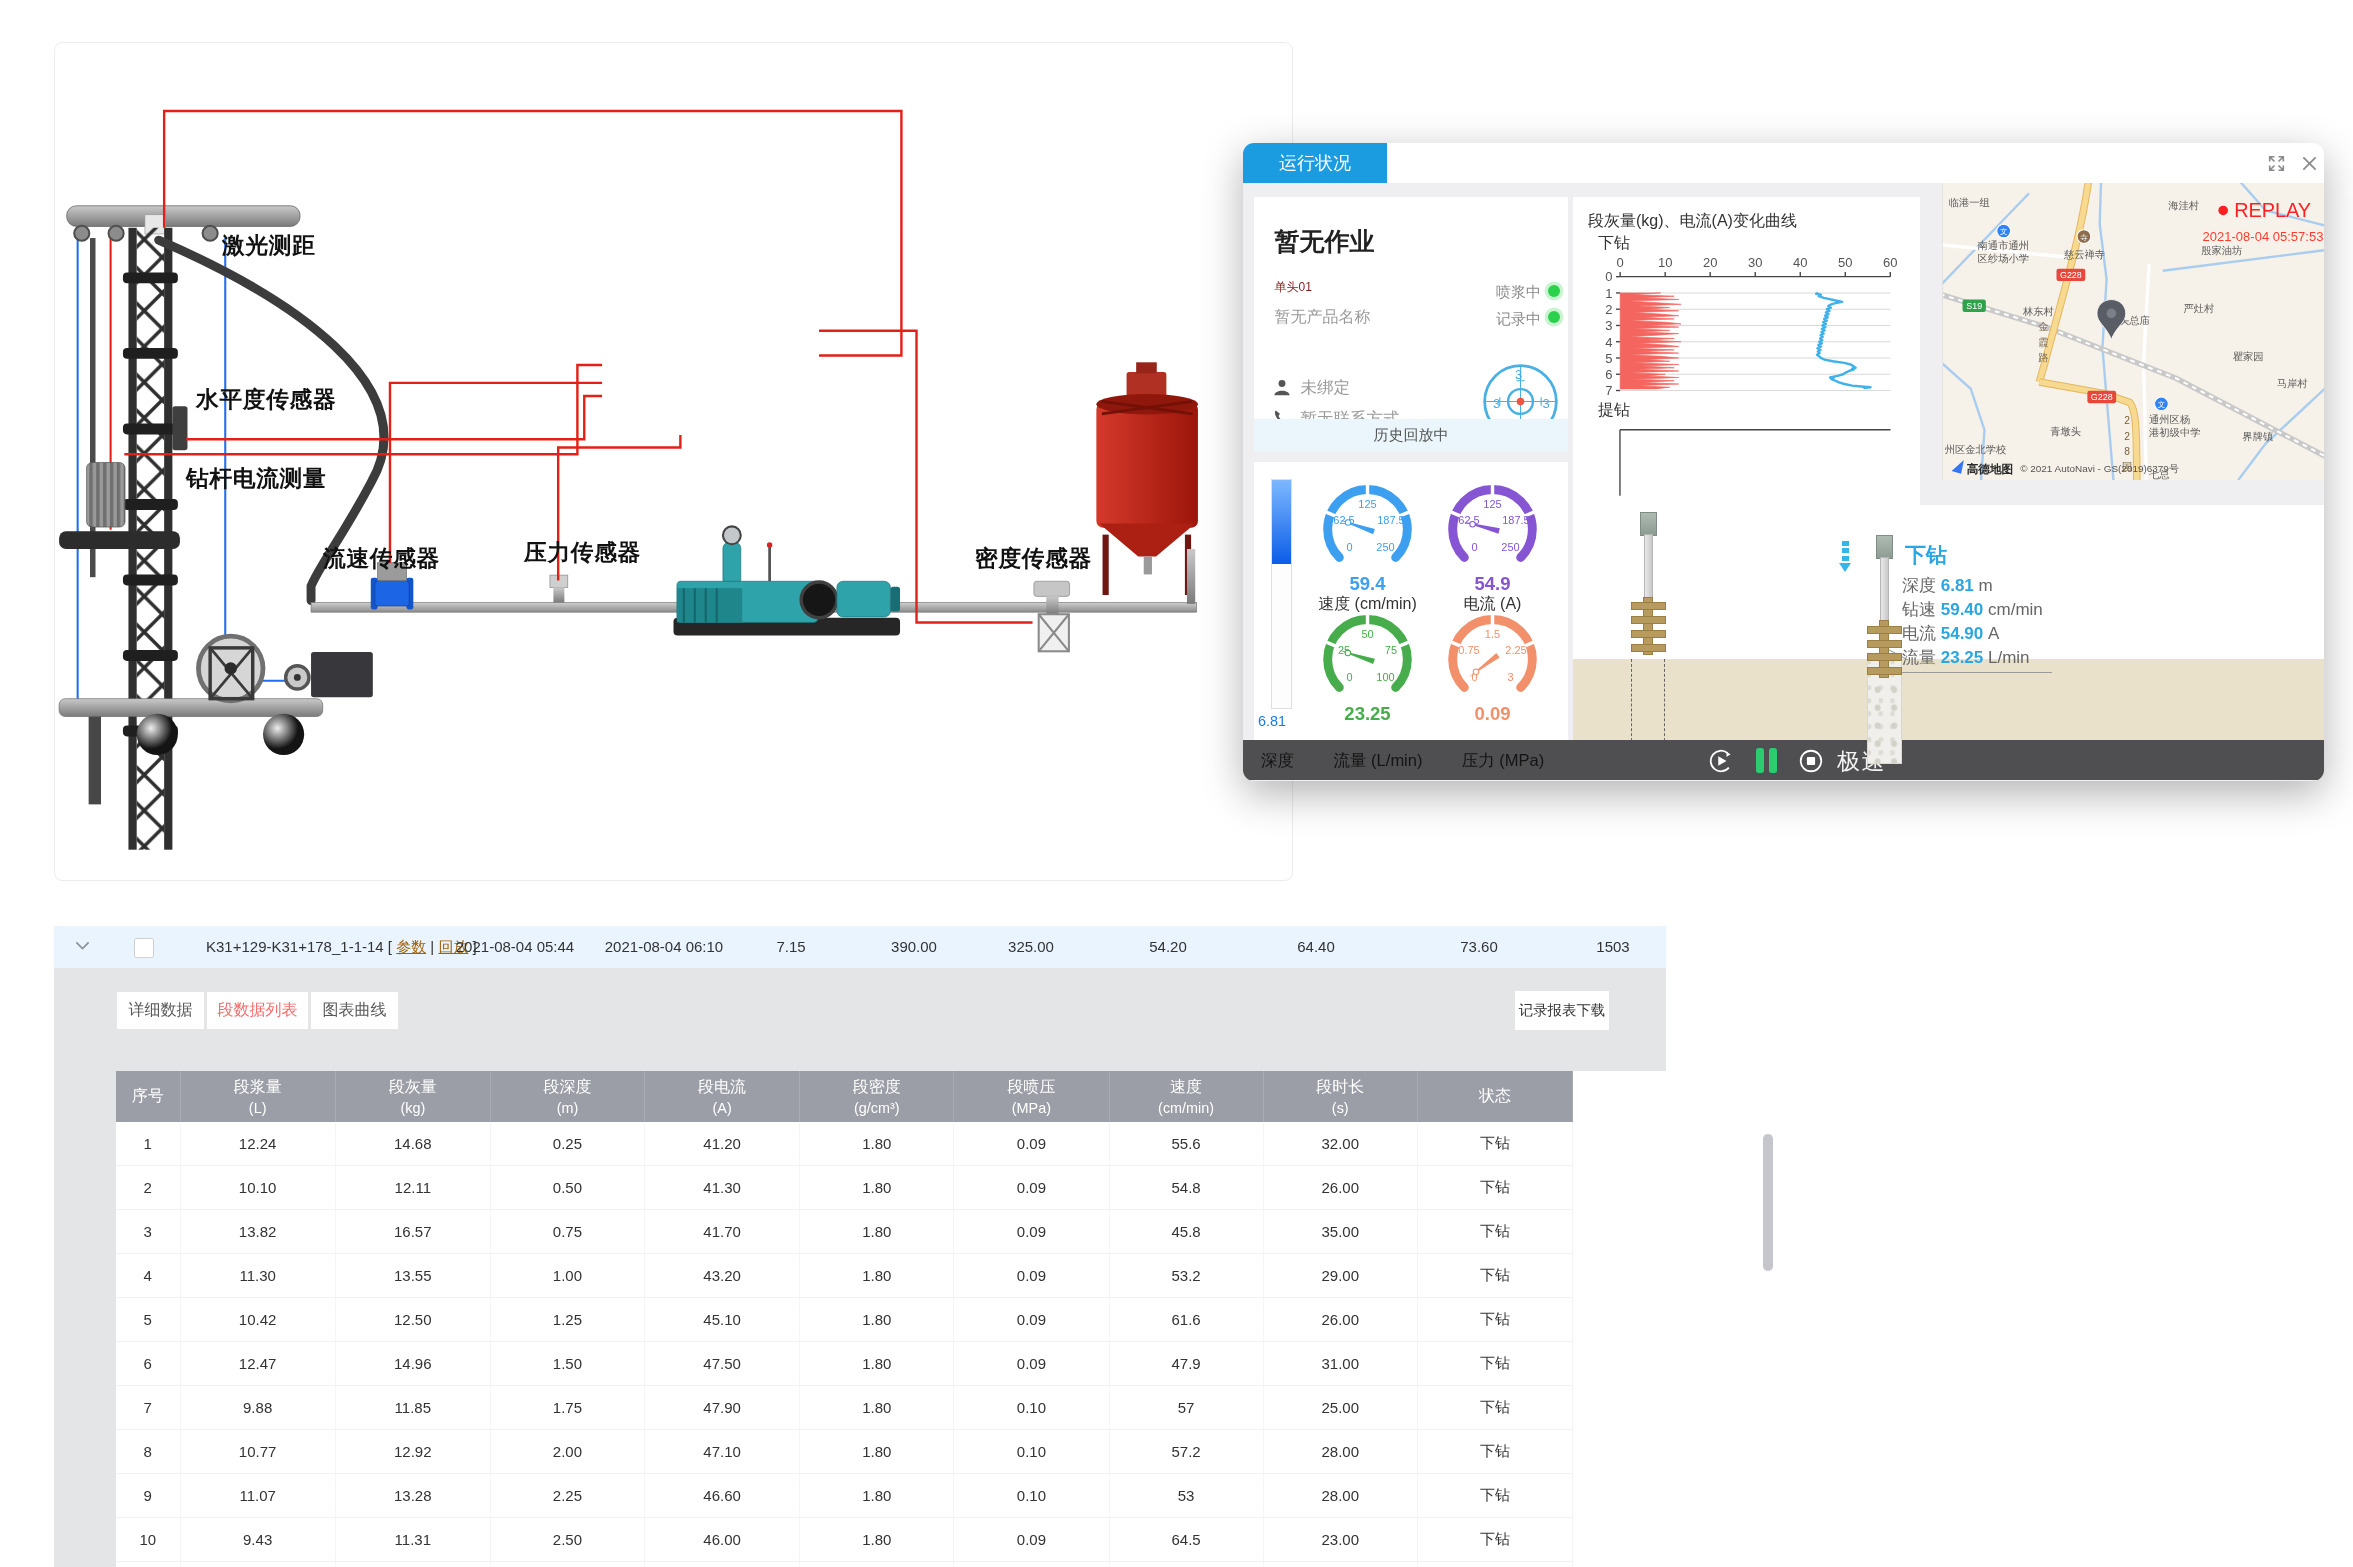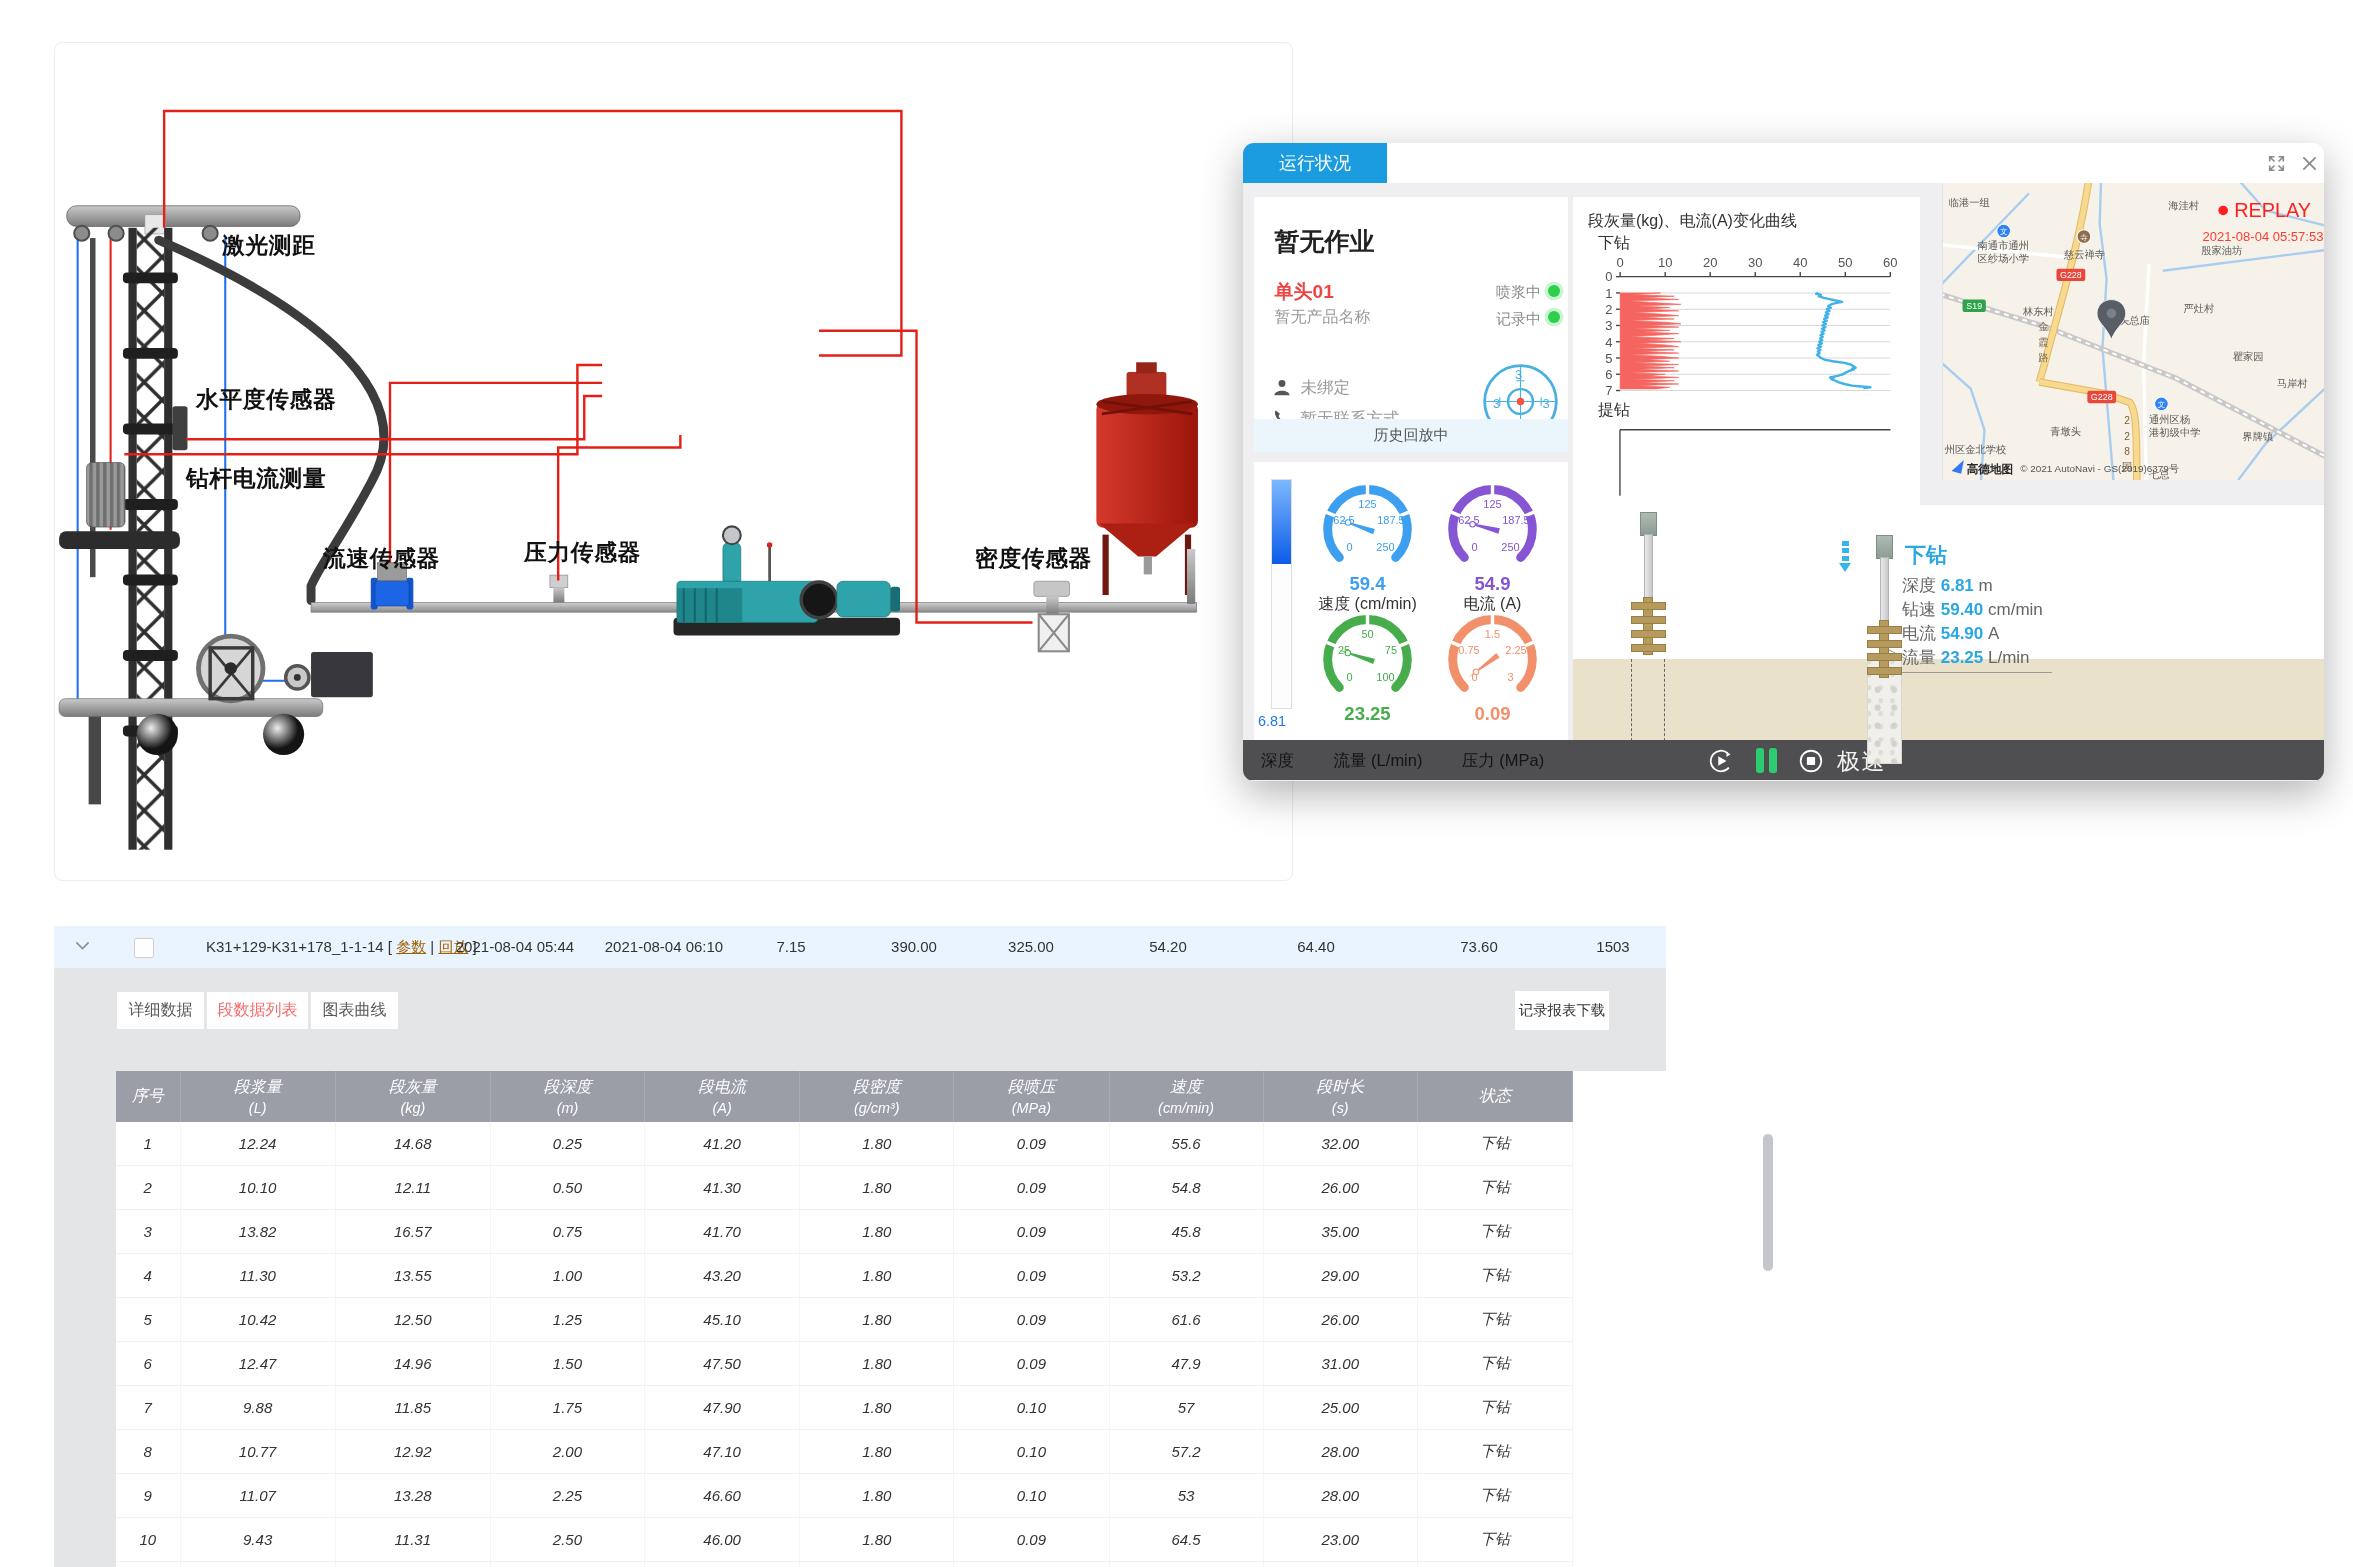--- a/index.html
+++ b/index.html
@@ -21,21 +21,21 @@
   #modal{left:1243px;top:143px;width:1081px;height:638px;background:#efeff1;border-radius:11px;
      box-shadow:0 12.4px 41px rgba(0,0,0,.30);overflow:hidden;z-index:10;}
   #modal-header{position:absolute;left:0;top:0;width:100%;height:40px;background:#fff;padding-left:20px;}
   #modal-tab{position:absolute;left:0;top:0;width:144px;height:40px;background:#1b9ce0;color:#fff;
      font-size:18px;display:flex;align-items:center;justify-content:center;}
   .hdr-ico{position:absolute;top:11px;width:19px;height:19px;cursor:pointer;}
   .card{position:absolute;background:#fff;}
   
   #status-card{left:11px;top:54px;width:314px;height:255px;}
   #st-title{position:absolute;left:20.6px;top:27.5px;font-size:25px;font-weight:bold;color:#222;font-family:Liberation Mono, monospace;}
-  #st-dev{position:absolute;left:20.6px;top:82px;font-size:19px;font-weight:bold;color:#ef4444;}
+  #st-dev{position:absolute;left:20.6px;top:82px;font-size:12px;font-weight:normal;color:#7f1d1d;}
   #st-prod{position:absolute;left:20.6px;top:110px;font-size:16px;color:#9a9a9a;}
   .st-right{position:absolute;left:242px;font-size:15px;color:#8a8a8a;}
   .gdot{position:absolute;left:294px;width:12.4px;height:12.4px;border-radius:50%;background:#2bd14b;
         box-shadow:0 0 0 3.4px rgba(43,209,75,.25);}
   .contact-row{position:absolute;left:19px;font-size:16.5px;color:#9a9a9a;}
   .c-ico{display:inline-block;width:23px;vertical-align:middle;}
   #st-footer{position:absolute;left:0;bottom:0;width:100%;height:33px;background:#eaf6fc;color:#555;
      font-size:15px;display:flex;align-items:center;justify-content:center;}
   
   #gauge-card{left:11px;top:319px;width:314px;height:279px;}
@@ -77,21 +77,21 @@
   #panel{left:54px;top:926px;width:1612px;height:641px;background:#e4e5e7;}
   #exp-row{position:absolute;left:0;top:0;width:100%;height:42px;background:#e9f4fe;font-size:15px;color:#333;}
   #exp-row .item{position:absolute;top:12.4px;white-space:nowrap;}
   #exp-row a{color:#a16207;text-decoration:underline;cursor:pointer;}
   #checkbox{position:absolute;left:80px;top:11.7px;width:18px;height:18px;background:#fff;border:0.7px solid #cfcfcf;border-radius:2.7px;cursor:pointer;}
   .tab{position:absolute;top:65px;height:39px;background:#fff;font-size:16px;color:#5a5a5a;
        display:flex;align-items:center;justify-content:center;cursor:pointer;border:0.7px solid #e6e6e6;box-sizing:border-box;}
   .tab.active{color:#f56c6c;}
   #dl-btn{position:absolute;left:1461px;top:65px;width:94px;height:39px;background:#fff;font-size:14.4px;color:#333;
        display:flex;align-items:center;justify-content:center;cursor:pointer;}
-  #tbl-wrap{position:absolute;left:62px;top:145px;width:1658px;height:496px;background:#fff;overflow:hidden;font-style:italic;}
+  #tbl-wrap{position:absolute;left:62px;top:145px;width:1658px;height:496px;background:#fff;overflow:hidden;}
   table{border-collapse:collapse;width:1457px;table-layout:fixed;}
   th{background:#9b9ea7;color:#fff;font-weight:normal;font-size:16px;height:51px;border-right:0.7px solid #a8abb3;padding:0;}
   th .unit{font-size:14.4px;margin-top:2.7px;}
   td{font-size:15px;color:#333;text-align:center;height:43px;border-bottom:0.7px solid #eff1f5;border-right:0.7px solid #f4f5f8;padding:0;}
   #scroll-thumb{position:absolute;right:1.4px;top:63px;width:9.6px;height:137px;background:#c4c6cb;border-radius:4.8px;cursor:pointer;}
 </style>
 </head>
 <body>
 
 <div id="app">

